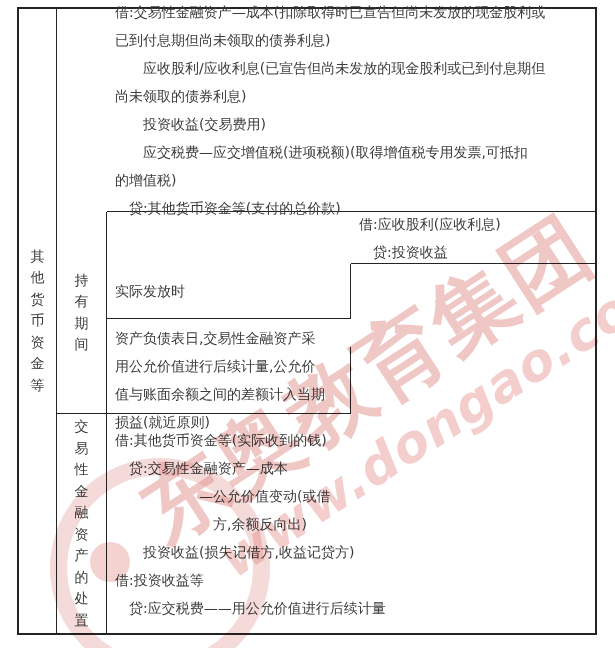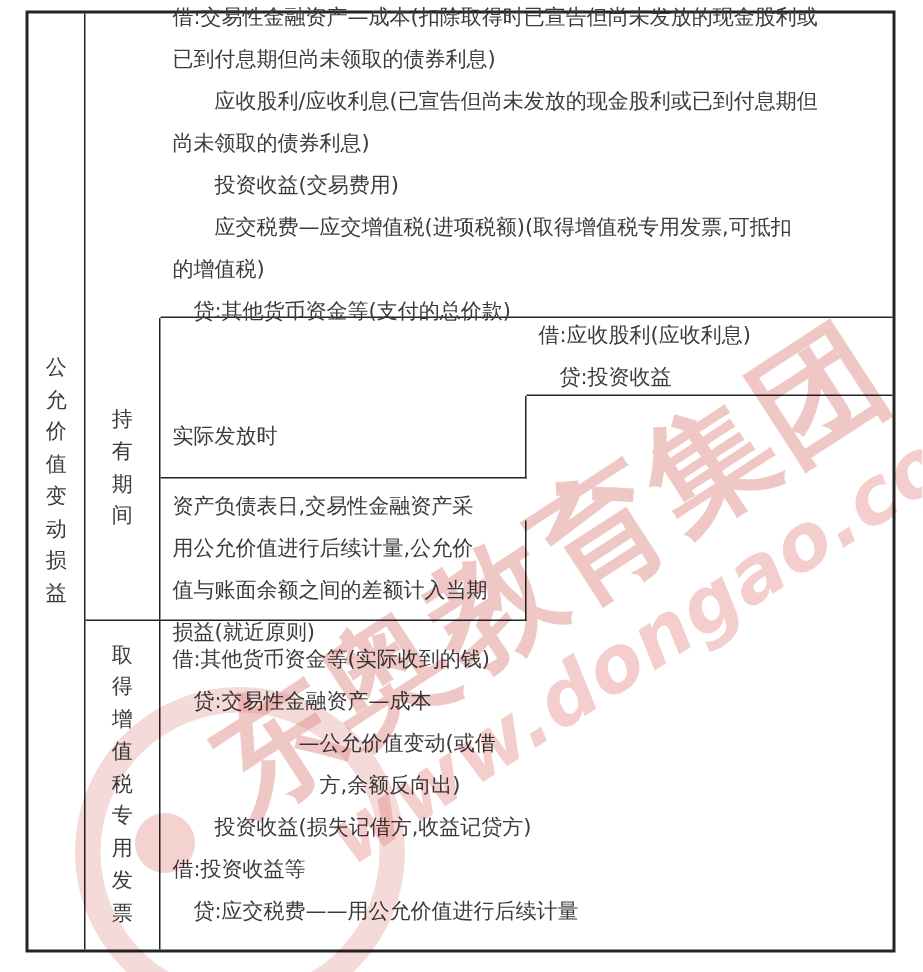--- a/index.html
+++ b/index.html
@@ -63,21 +63,21 @@
   }
 </style>
 </head>
 <body>
 
 <div class="stage">
 
   <div class="tbl">
 
     <div class="c-rowhead vcell br">
-      <div class="vtext">公允价值变动损益</div>
+      <div class="vtext">其他货币资金等</div>
     </div>
 
 
     <div class="c-s1 content bb">借:交易性金融资产—成本(扣除取得时已宣告但尚未发放的现金股利或
 已到付息期但尚未领取的债券利息)
 　　应收股利/应收利息(已宣告但尚未发放的现金股利或已到付息期但
 尚未领取的债券利息)
 　　投资收益(交易费用)
 　　应交税费—应交增值税(进项税额)(取得增值税专用发票,可抵扣
 的增值税)
@@ -91,21 +91,21 @@
 　贷:投资收益</div>
 
     <div class="c-e1 content br bb">实际发放时</div>
 
     <div class="c-e2 content br bb">资产负债表日,交易性金融资产采
 用公允价值进行后续计量,公允价
 值与账面余额之间的差额计入当期
 损益(就近原则)</div>
 
     <div class="c-h3 vcell br">
-      <div class="vtext">取得增值税专用发票</div>
+      <div class="vtext">交易性金融资产的处置</div>
     </div>
 
     <div class="c-s3 content">借:其他货币资金等(实际收到的钱)
 　贷:交易性金融资产—成本
 　　　　　　—公允价值变动(或借
 　　　　　　　方,余额反向出)
 　　投资收益(损失记借方,收益记贷方)
 借:投资收益等
 　贷:应交税费——用公允价值进行后续计量</div>
 

